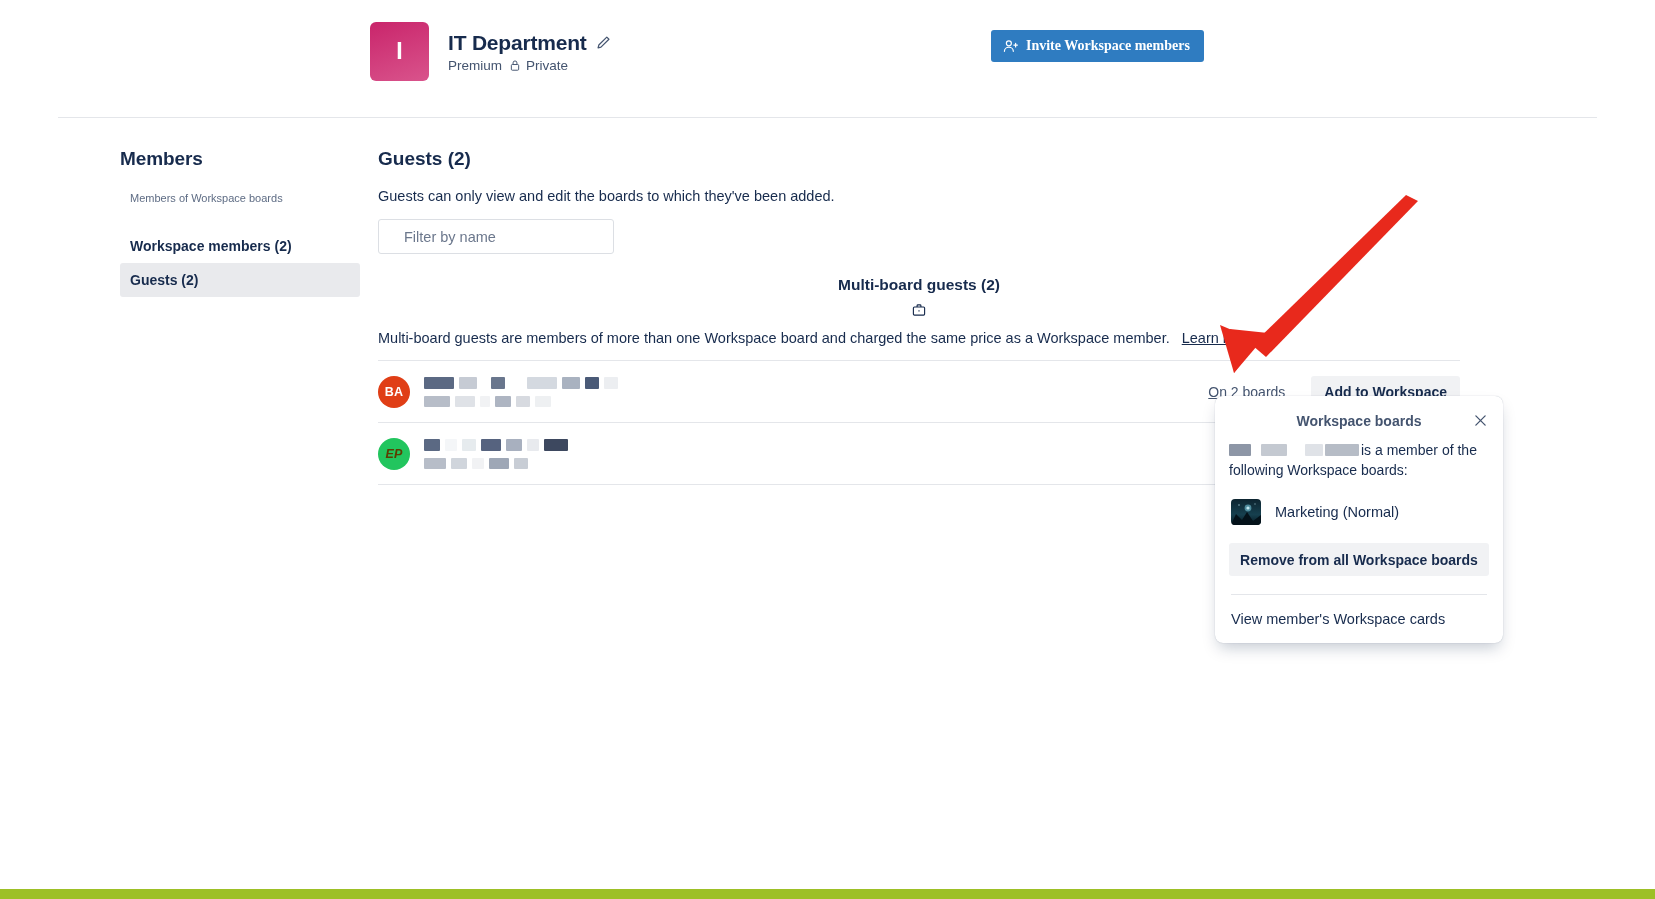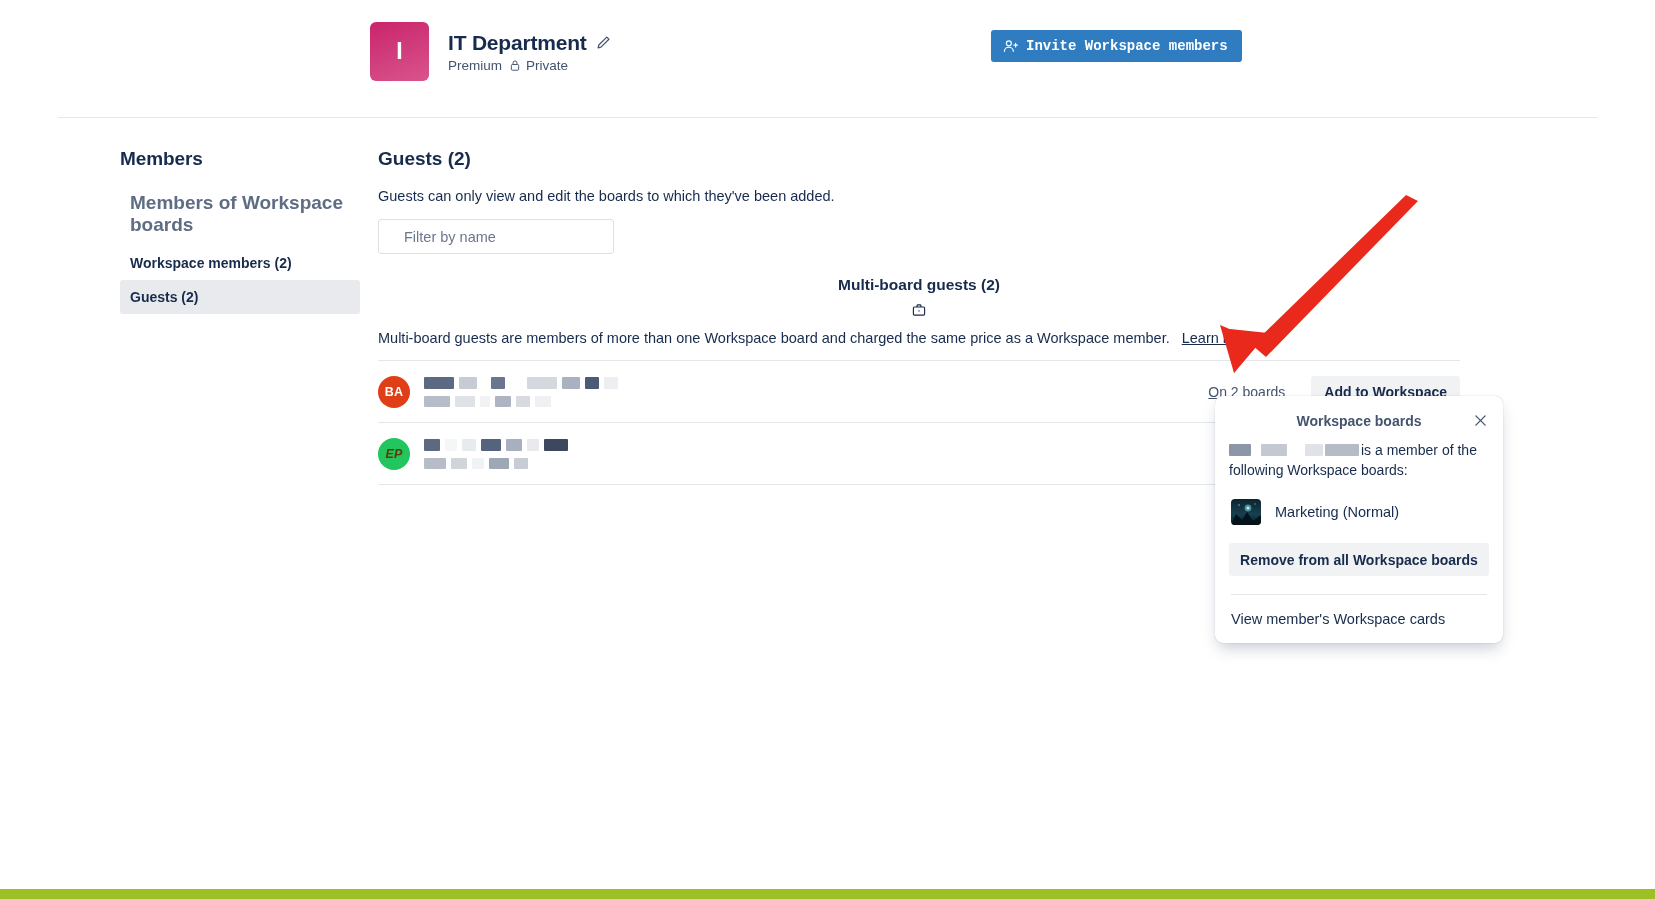--- a/index.html
+++ b/index.html
@@ -90,21 +90,21 @@
     left: 991px;
     top: 30px;
     background: #2f7cc1;
     color: #ffffff;
     border: none;
     border-radius: 3px;
     height: 32px;
     padding: 0 14px 0 12px;
     font-size: 14px;
     font-weight: 600;
-    font-family: Liberation Mono, monospace;
+    font-family: Liberation Serif, serif;
     display: inline-flex;
     align-items: center;
     gap: 7px;
     cursor: pointer;
     white-space: nowrap;
   }
   .invite-btn .person-add-icon { width: 16px; height: 16px; display:block; }
   .invite-btn .person-add-icon svg { width:100%; height:100%; display:block; }
 
   .header-divider {
@@ -131,25 +131,25 @@
 
   .sidebar-heading {
     font-size: 19px;
     font-weight: 700;
     color: #172b4d;
     margin-bottom: 16px;
     letter-spacing: -0.1px;
   }
 
   .sidebar-sublabel {
-    font-size: 19px;
+    font-size: 11px;
     color: #5e6c84;
-    font-weight: 700;
+    font-weight: 400;
     padding: 6px 10px;
-    margin-bottom: 4px;
+    margin-bottom: 19px;
   }
 
   .sidebar-item {
     font-size: 14px;
     font-weight: 700;
     color: #172b4d;
     padding: 9px 10px;
     border-radius: 3px;
     cursor: pointer;
   }

